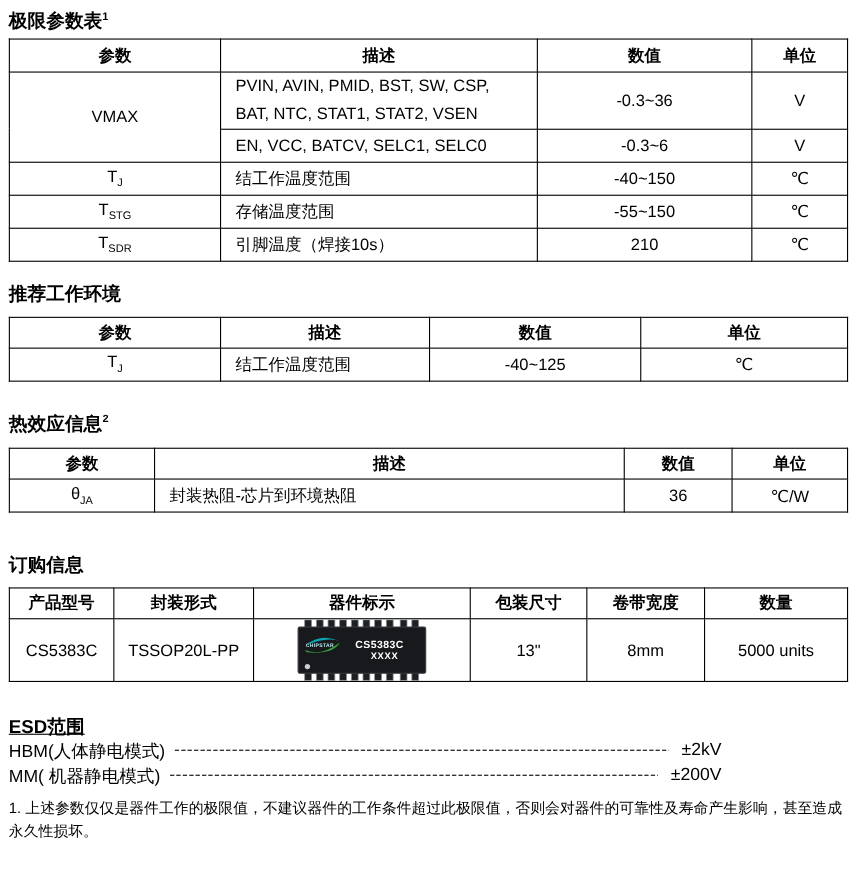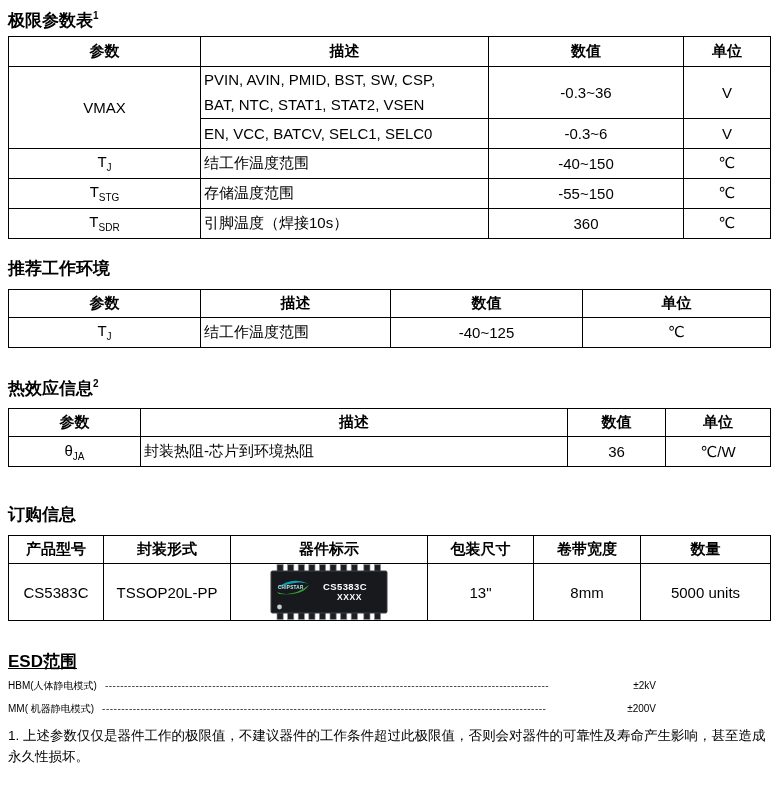--- a/index.html
+++ b/index.html
@@ -8,46 +8,46 @@
     width: 782px; height: 806px;
     padding: 5px 10px 0 8px;
     font-family: "Liberation Sans", "DejaVu Sans", sans-serif;
     color: #000;
     overflow: hidden;
   }
   .sec-title { font-size: 17px; font-weight: bold; margin: 0; line-height: 20px; }
   .sec-title sup { font-size: 10px; font-weight: bold; }
   .mt-first { margin: 1px 0 5px 0; }
   .mt-rec   { margin: 20px 0 10px 0; }
-  .mt-th    { margin: 26px 0 10px 0; }
+  .mt-th    { margin: 26px 0 10px 0; font-family: Liberation Mono, monospace; }
   .mt-ord   { margin: 38px 0 10px 0; }
   .mt-esd   { margin: 31px 0 2px 0; text-decoration: underline; }
 
   table.tbl { border-collapse: collapse; width: 762px; table-layout: fixed; }
   .tbl th, .tbl td {
     border: 1.5px solid #000;
     font-size: 15px;
     text-align: center;
     vertical-align: middle;
     padding: 0;
     overflow: hidden;
   }
   .tbl th { font-weight: bold; height: 30px; }
   .h28 th { height: 28px; }
   tr.r30 td { height: 30px; }
   tr.r52 td { height: 52px; }
   tr.r57 td { height: 57px; }
-  td.desc { text-align: left; padding-left: 3px; }
+  td.desc { text-align: left; padding-left: 13px; }
   td.desc .dline { line-height: 25px; }
   sub { font-size: 10px; }
 
   .esd-line {
-    display: flex; align-items: center;
+    display: flex; align-items: flex-start;
     width: 648px; height: 23px;
-    font-size: 10px; white-space: nowrap;
+    font-size: 16px; white-space: nowrap;
   }
   .esd-label { flex: none; padding-right: 8px; }
   .esd-dashes { flex: 1 1 auto; overflow: hidden; letter-spacing: 0.5px; color: #333; }
   .esd-value { flex: none; padding-left: 12px; }
 
   .fnote { font-size: 13.5px; line-height: 21px; }
   .fnotes { margin-top: 5px; }
 
   .chipcell svg { display: block; margin: 0 auto; }
 </style>
@@ -92,21 +92,21 @@
   </tr>
   <tr class="r30">
     <td><span>T</span><sub>STG</sub></td>
     <td class="desc">存储温度范围</td>
     <td>-55~150</td>
     <td>℃</td>
   </tr>
   <tr class="r30">
     <td><span>T</span><sub>SDR</sub></td>
     <td class="desc">引脚温度（焊接10s）</td>
-    <td>360</td>
+    <td>210</td>
     <td>℃</td>
   </tr>
 </tbody>
   </table>
 
 <h2 class="sec-title mt-rec">推荐工作环境</h2>
 
 <table class="tbl">
   <colgroup>
       <col style="width:192px">

